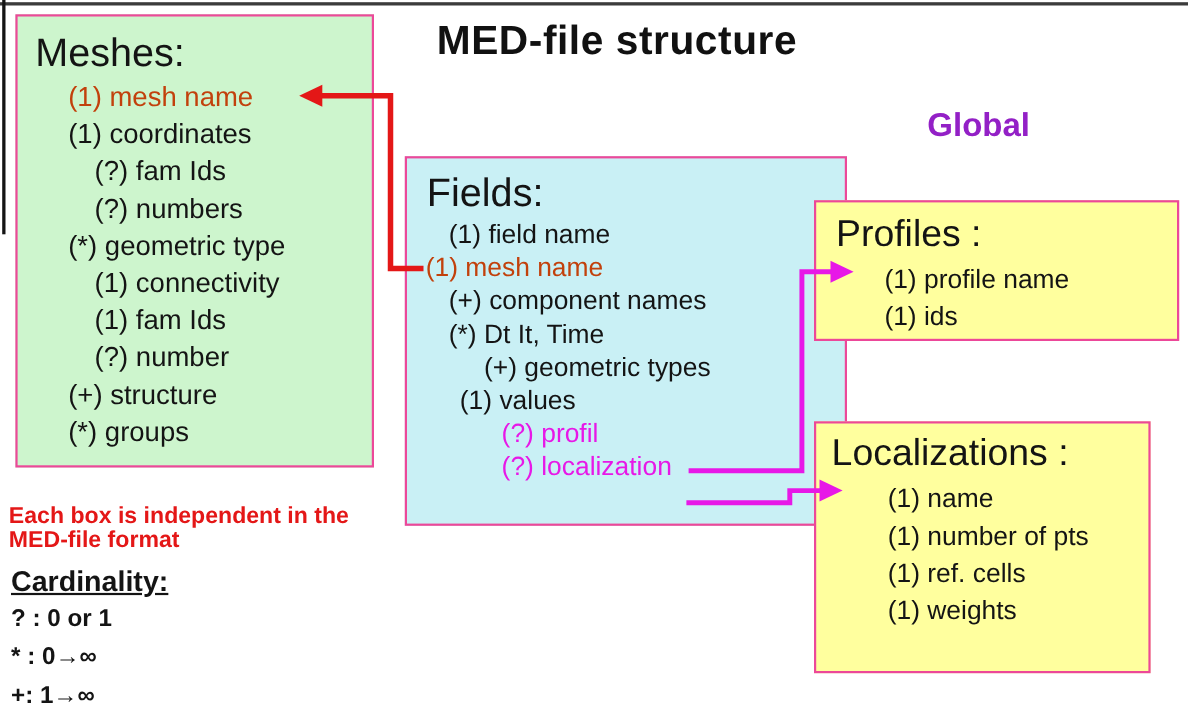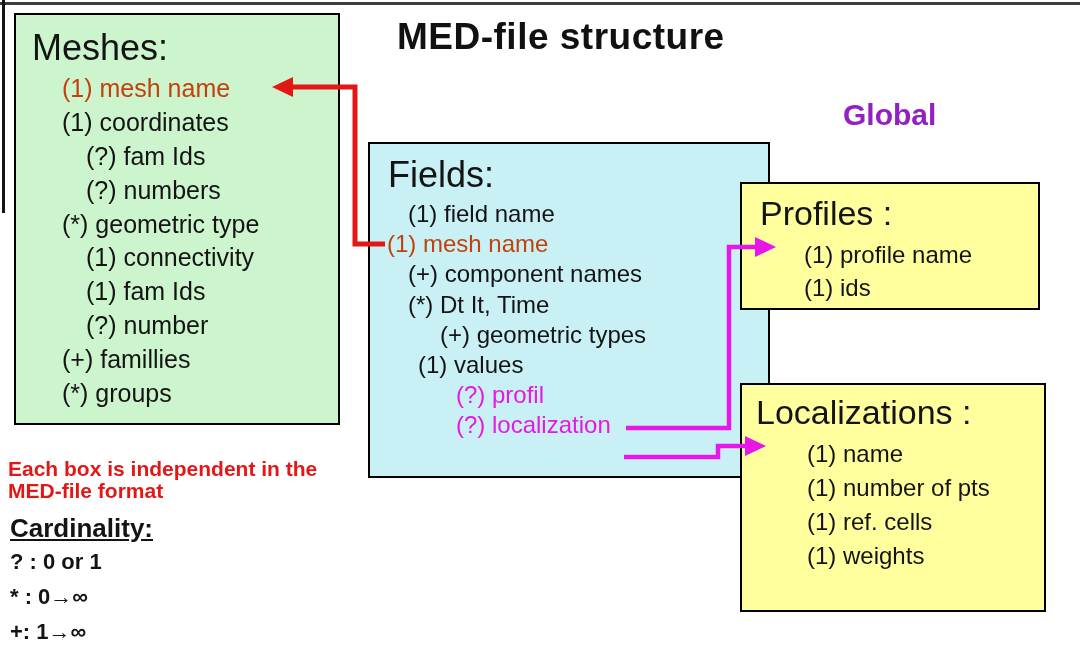--- a/index.html
+++ b/index.html
@@ -12,24 +12,24 @@
 
   .page-title {
     position:absolute; left:397px; top:16px; margin:0;
     font-size:37px; font-weight:bold; color:#111; letter-spacing:0.5px;
   }
   .global-label {
     position:absolute; left:843px; top:98px;
     font-size:30px; font-weight:bold; color:#9320c6;
   }
 
-  .box { position:absolute; border:2px solid #000000; box-sizing:border-box; }
+  .box { position:absolute; border:2px solid #ec4899; box-sizing:border-box; }
   .meshes-box        { left:14px;  top:13px;  width:326px; height:412px; background:#cdf5cd; }
   .fields-box        { left:368px; top:142px; width:402px; height:336px; background:#c9f0f5; }
-  .profiles-box      { left:740px; top:182px; width:300px; height:128px; background:#ffff9e; }
+  .profiles-box      { left:740px; top:182px; width:332px; height:128px; background:#ffff9e; }
   .localizations-box { left:740px; top:383px; width:306px; height:229px; background:#ffff9e; }
 
   .btitle { position:absolute; font-size:36px; color:#141414; white-space:nowrap; }
   .meshes-box .btitle        { left:16px; top:12px; }
   .fields-box .btitle        { left:18px; top:10px; }
   .profiles-box .btitle      { left:18px; top:10px; font-size:34px; }
   .localizations-box .btitle { left:14px; top:8px;  font-size:34px; }
 
   .list { position:absolute; left:0; right:0; }
   .meshes-box .list        { top:57px; }
@@ -86,21 +86,21 @@
     <div class="btitle">Meshes:</div>
     <div class="list">
       <div class="row ind1 red">(1) mesh name</div>
       <div class="row ind1">(1) coordinates</div>
       <div class="row ind2">(?) fam Ids</div>
       <div class="row ind2">(?) numbers</div>
       <div class="row ind1">(*) geometric type</div>
       <div class="row ind2">(1) connectivity</div>
       <div class="row ind2">(1) fam Ids</div>
       <div class="row ind2">(?) number</div>
-      <div class="row ind1">(+) famillies</div>
+      <div class="row ind1">(+) structure</div>
       <div class="row ind1">(*) groups</div>
     </div>
   </div>
 
   <div class="box fields-box">
     <div class="btitle">Fields:</div>
     <div class="list">
       <div class="row f0">(1) field name</div>
       <div class="row fm red">(1) mesh name</div>
       <div class="row f0">(+) component names</div>

